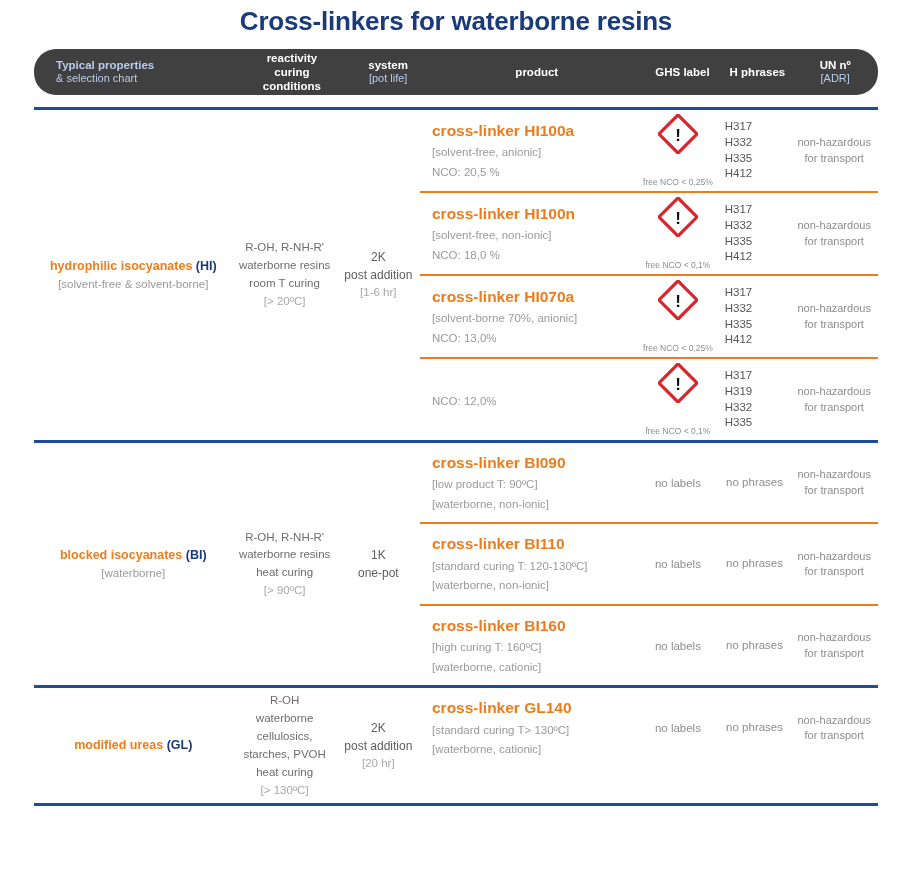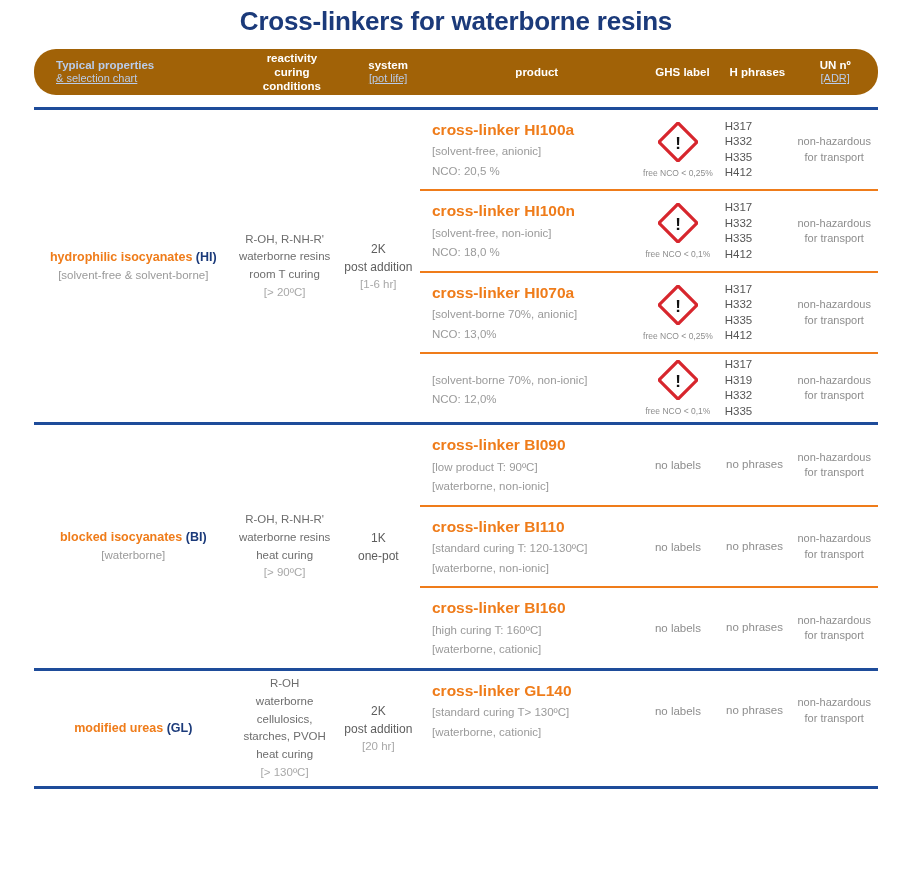--- a/index.html
+++ b/index.html
@@ -23,40 +23,39 @@
     font-weight: bold;
     letter-spacing: -0.2px;
     padding-top: 6px;
     padding-bottom: 12px;
     border-radius: 6px;
   }
 
   
   .header-bar {
     margin: 0 34px;
-    background: #a16207;
+    background: #404040;
     border-radius: 22px;
     height: 46px;
     display: flex;
     align-items: center;
     color: #ffffff;
   }
   .hcell {
     text-align: center;
     font-size: 11.5px;
     font-weight: bold;
     line-height: 1.22;
     padding: 0 4px;
   }
   .hcell .sub {
     font-weight: normal;
     color: #b9ccea;
     display: block;
     font-size: 11px;
-    text-decoration: underline;
   }
   .hcell.muted, .hcell.muted b { color: #b9ccea; }
   .hcell.left { text-align: left; padding-left: 22px; }
 
   
   .c1 { width: 210px; }
   .c2 { width: 110px; }
   .c3 { width: 88px; }
   .c4 { width: 218px; }
   .c5 { width: 82px; }
@@ -138,21 +137,21 @@
   }
 
   .ghs {
     width: 82px;
     text-align: center;
     padding: 4px 2px;
   }
   .ghs-note {
     font-size: 8.5px;
     color: #8d8d8d;
-    margin-top: 2px;
+    margin-top: 19px;
     white-space: nowrap;
   }
   .ghs-none {
     font-size: 11.5px;
     color: #8d8d8d;
   }
 
   .hphr {
     width: 72px;
     font-size: 11.5px;
@@ -308,21 +307,20 @@
             <div>H412</div>
           </div>
           <div class="un">
             <div>non-hazardous</div>
             <div>for transport</div>
           </div>
         </div>
 
         <div class="prow nolast">
           <div class="pinfo">
-            <div class="pdetail">[solvent-borne 70%, non-ionic]</div>
             <div class="pdetail">NCO: 12,0%</div>
           </div>
           <div class="ghs">
             <span class="diamond">
               <svg width="40" height="40" viewBox="0 0 40 40">
                   <g transform="translate(20,20) rotate(45)">
                     <rect x="-13.5" y="-13.5" width="27" height="27" fill="#ffffff" stroke="#d7262d" stroke-width="3.2"></rect>
                   </g>
                   <text x="20" y="26.5" text-anchor="middle" font-family="Liberation Sans, sans-serif" font-size="17" font-weight="bold" fill="#111111">!</text>
                 </svg>

